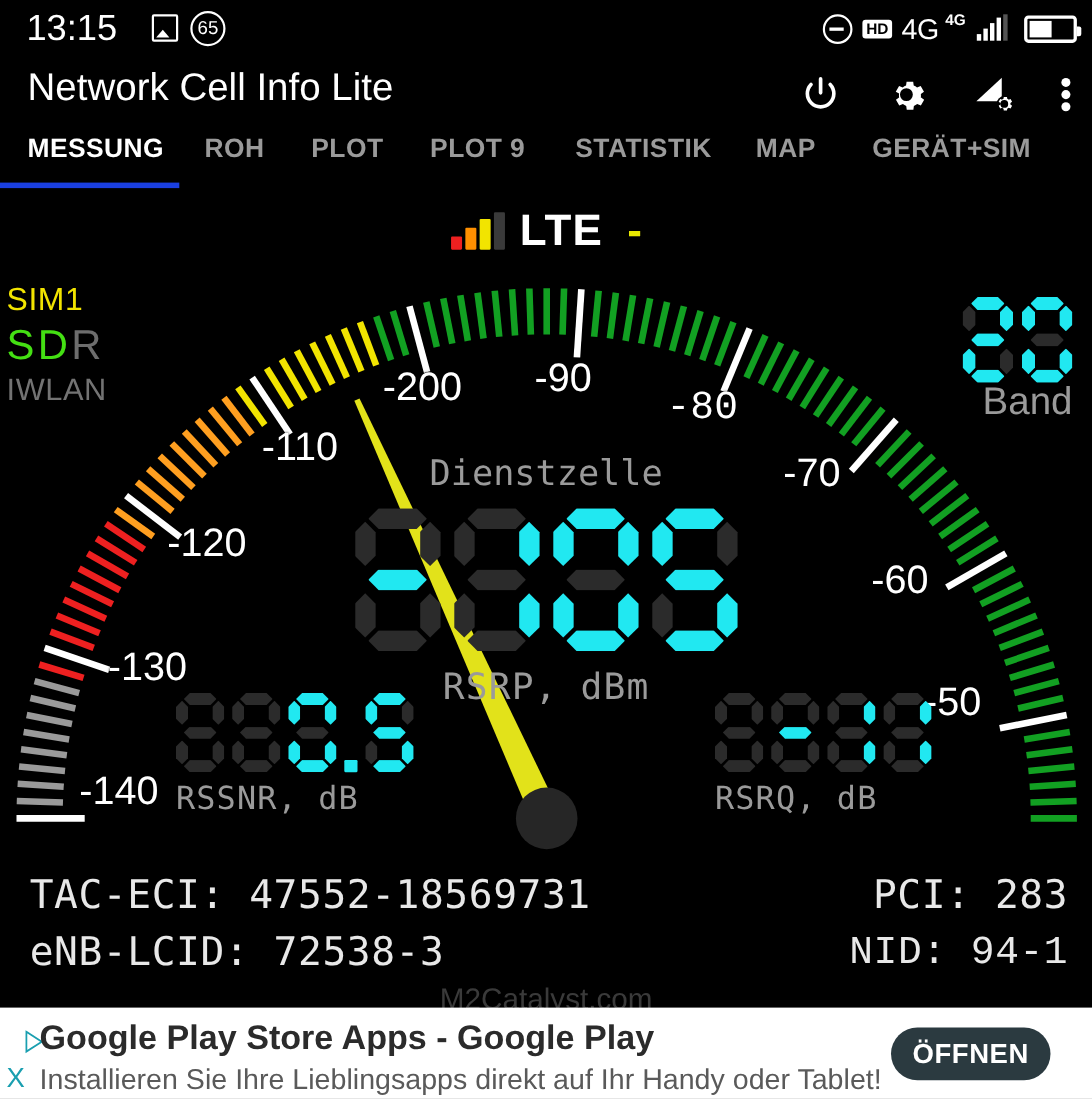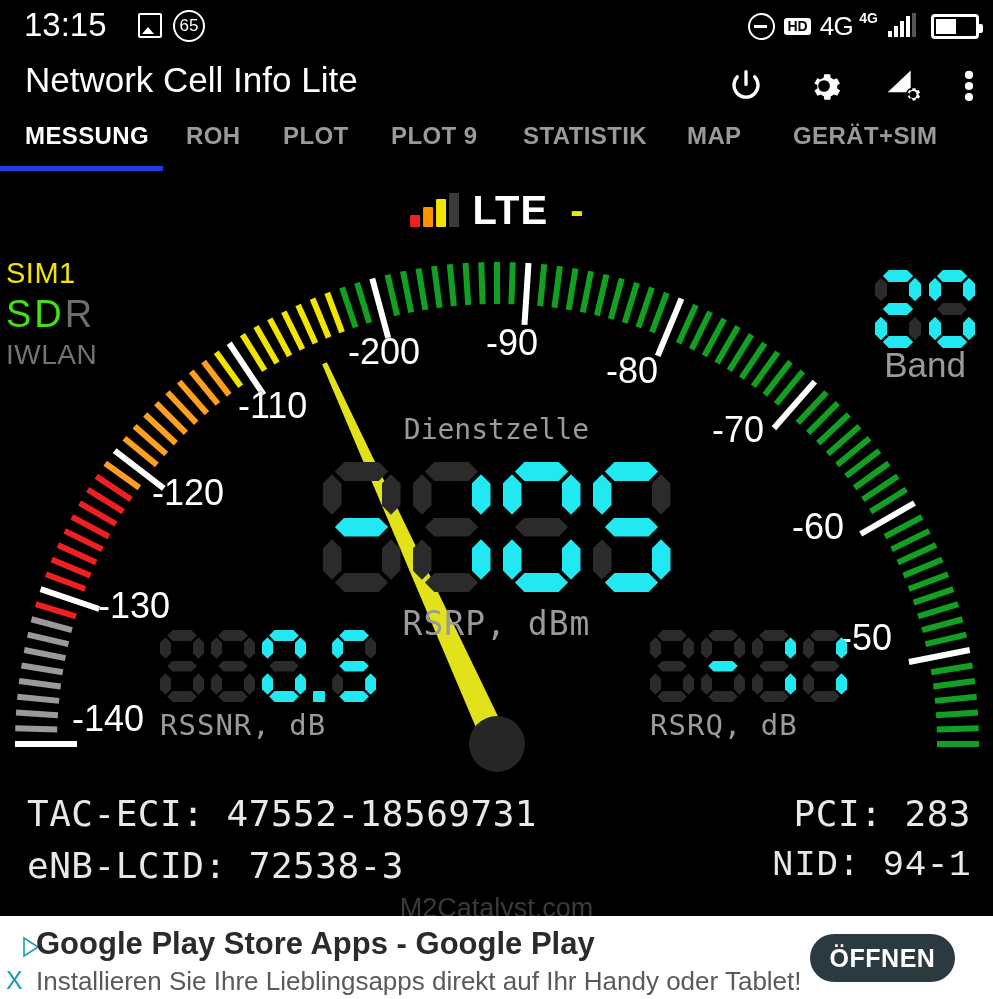--- a/index.html
+++ b/index.html
@@ -53,30 +53,30 @@
   
   .simblock{position:absolute;left:6px;top:256px;}
   .sim-name{color:#f2e400;font-size:29px;line-height:34px;letter-spacing:0.5px;}
   .sim-sdr{font-size:38px;line-height:48px;letter-spacing:3px;}
   .sim-sdr .on{color:#44e013;}
   .sim-sdr .off{color:#6d6d6d;}
   .sim-iwlan{color:#737373;font-size:28px;line-height:34px;letter-spacing:0.5px;}
 
   
   .bandblock{position:absolute;right:18px;top:270px;text-align:center;}
-  .band-label{color:#9a9a9a;font-size:35px;line-height:38px;margin-top:-2px;}
+  .band-label{color:#9a9a9a;font-size:35px;line-height:38px;margin-top:-2px;text-align:right;}
   .seg{position:relative;display:inline-block;}
   .seg .s{position:absolute;background:#2b2b2b;}
   .seg .s.on{background:#21e8f1;}
   .seg.dot{position:relative;display:inline-block;}
   .seg.dot .p{position:absolute;background:#2b2b2b;border-radius:1px;}
   .seg.dot .p.on{background:#21e8f1;}
 
   .center-readout{position:absolute;left:50%;transform:translateX(-50%);top:408px;text-align:center;width:760px;}
-  .center-title{color:#9a9a9a;font-size:28px;line-height:44px;font-family:"DejaVu Sans Mono",monospace;letter-spacing:0px;}
+  .center-title{color:#9a9a9a;font-size:32px;line-height:44px;font-family:"DejaVu Sans Mono",monospace;letter-spacing:0px;}
   .center-digits{display:flex;justify-content:center;align-items:flex-start;gap:8px;margin-top:10px;}
   .center-sub{color:#9a9a9a;font-size:33px;font-family:"DejaVu Sans Mono",monospace;margin-top:12px;letter-spacing:1px;}
 
   .left-readout{position:absolute;left:160px;top:630px;}
   .right-readout{position:absolute;left:650px;top:630px;}
   .small-digits{display:flex;align-items:flex-end;gap:5px;}
   .small-sub{color:#9a9a9a;font-size:29px;font-family:"DejaVu Sans Mono",monospace;margin-top:6px;letter-spacing:1px;}
 
   
   .info{position:absolute;left:0;top:793px;width:993px;height:115px;}
@@ -281,21 +281,21 @@
         <polygon points="485.1587702760247,517.3651913874571 322.120215596968,132.33195946043992 326.8567074865581,130.18588290545705 508.8412297239753,506.6348086125429" fill="#e2e21a"></polygon>
         <circle cx="497" cy="512" r="28" fill="#262626"></circle>
       </svg>
     <div id="gauge-labels">
         <div class="ticklabel" style="left: 72px; top: 466px;">-140</div>
         <div class="ticklabel" style="left: 98px; top: 353px;">-130</div>
         <div class="ticklabel" style="left: 152px; top: 240px;">-120</div>
         <div class="ticklabel" style="left: 238px; top: 153px;">-110</div>
         <div class="ticklabel" style="left: 348px; top: 99px;">-200</div>
         <div class="ticklabel" style="left: 486px; top: 90px;">-90</div>
-        <div class="ticklabel" style="left: 606px; top: 118px;">-80</div>
+        <div class="ticklabel" style="left: 606px; top: 118px; font-family: Liberation Mono, monospace;">-80</div>
         <div class="ticklabel" style="left: 712px; top: 177px;">-70</div>
         <div class="ticklabel" style="left: 792px; top: 274px;">-60</div>
         <div class="ticklabel" style="left: 840px; top: 385px;">-50</div>
       </div>
   </div>
 
   <div class="simblock">
     <div class="sim-name">SIM1</div>
     <div class="sim-sdr">
       <span class="on">S</span><span class="on">D</span><span class="off">R</span>

